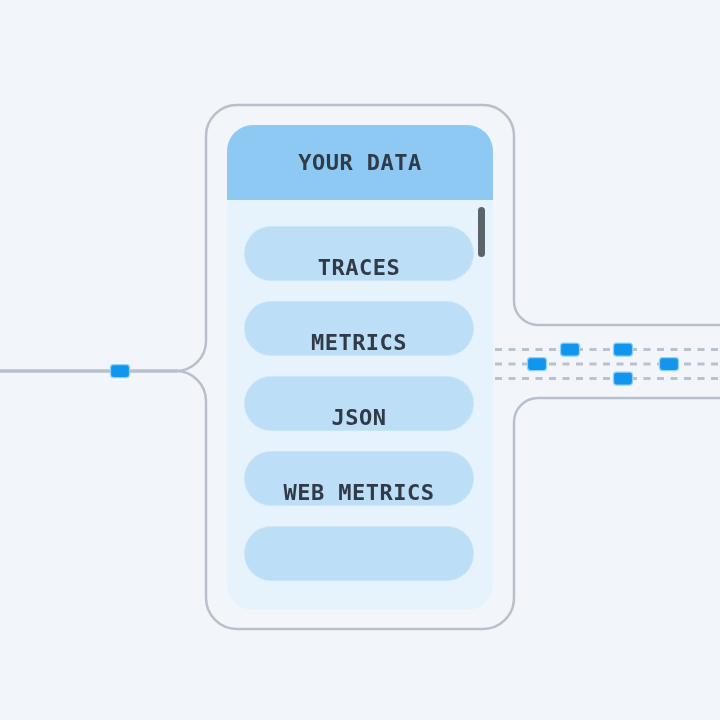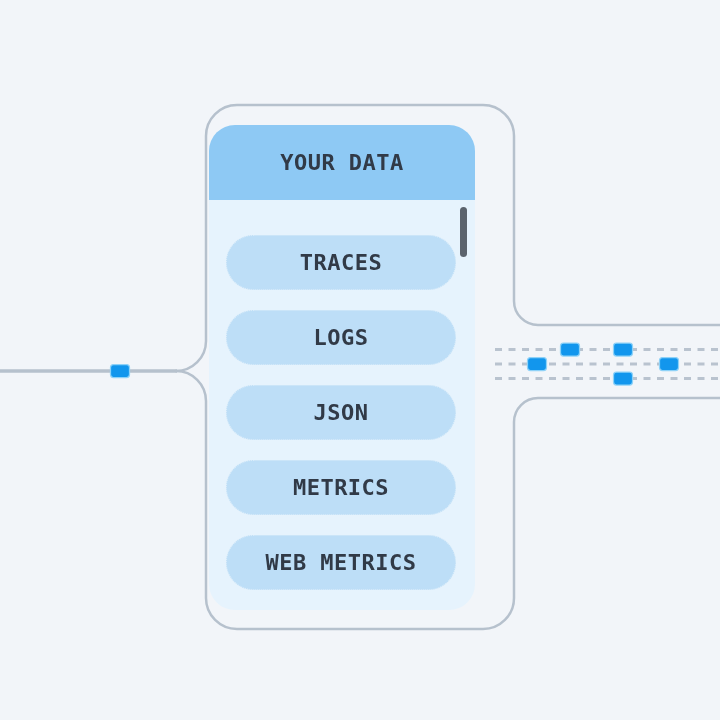--- a/index.html
+++ b/index.html
@@ -23,33 +23,33 @@
     overflow:hidden;
   }
   .stage{position:relative;width:720px;height:720px;}
   svg.flow{position:absolute;left:0;top:0;width:720px;height:720px;}
   .outline{fill:none;stroke:var(--line);stroke-width:2.5;stroke-linecap:round;}
   .feed{fill:none;stroke:var(--line);stroke-width:3.5;stroke-linecap:butt;}
   .dash{fill:none;stroke:var(--dashed_line);stroke-width:3;stroke-dasharray:7 6.5;}
   .packet{fill:var(--packet);stroke:var(--packet_halo);stroke-width:1.25;}
 
   .panel{
-    position:absolute;left:209px;top:125px;width:266px;height:485px;
+    position:absolute;left:227px;top:125px;width:266px;height:485px;
     background:var(--panel_body);border-radius:26px;overflow:hidden;
   }
   .panel-header{
     height:75px;background:var(--header);
     display:flex;align-items:center;justify-content:center;
     font-size:22px;font-weight:bold;letter-spacing:0.5px;color:var(--text);
   }
   .pill-list{padding-top:19px;}
   .pill{
-    width:230px;height:55px;margin:16px 0 20px 17px;box-sizing:border-box;
+    width:230px;height:55px;margin:7px 0 20px 17px;box-sizing:border-box;
     background:var(--pill);border:1px dotted var(--pill_edge);border-radius:28px;
-    display:flex;align-items:center;justify-content:center;
+    display:flex;align-items:flex-end;justify-content:center;
     font-size:22px;font-weight:bold;letter-spacing:0.5px;color:var(--text);
   }
   .scroll-thumb{
     position:absolute;left:251px;top:82px;width:7px;height:50px;
     border-radius:4px;background:var(--scrollbar);
   }
 </style>
 </head>
 <body>
 
@@ -81,27 +81,24 @@
 
   <div class="panel">
     <div class="panel-header">
       <span>YOUR DATA</span>
     </div>
     <div class="pill-list">
       <div class="pill">
         <span>TRACES</span>
       </div>
       <div class="pill">
-        <span>LOGS</span>
+        <span>METRICS</span>
       </div>
       <div class="pill">
         <span>JSON</span>
-      </div>
-      <div class="pill">
-        <span>METRICS</span>
       </div>
       <div class="pill">
         <span>WEB METRICS</span>
       </div>
       <div class="pill">
         <span></span>
       </div>
     </div>
     <div class="scroll-thumb"></div>
   </div>

